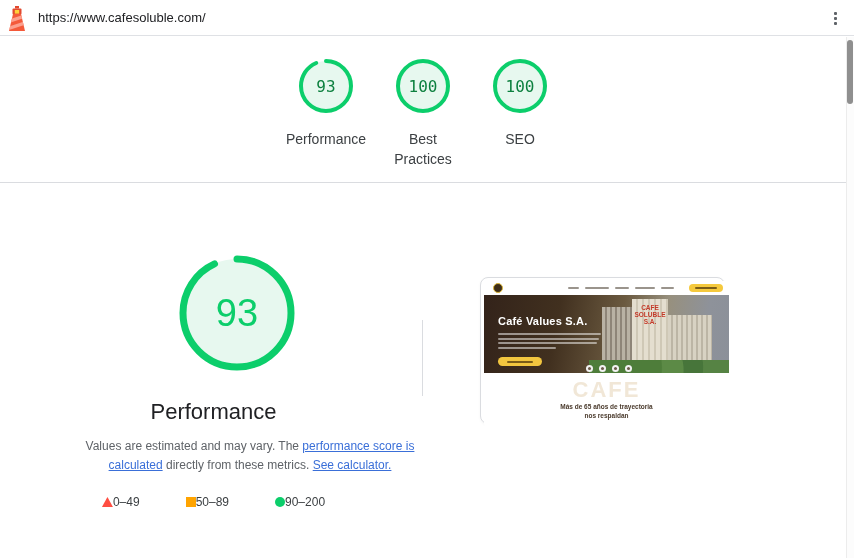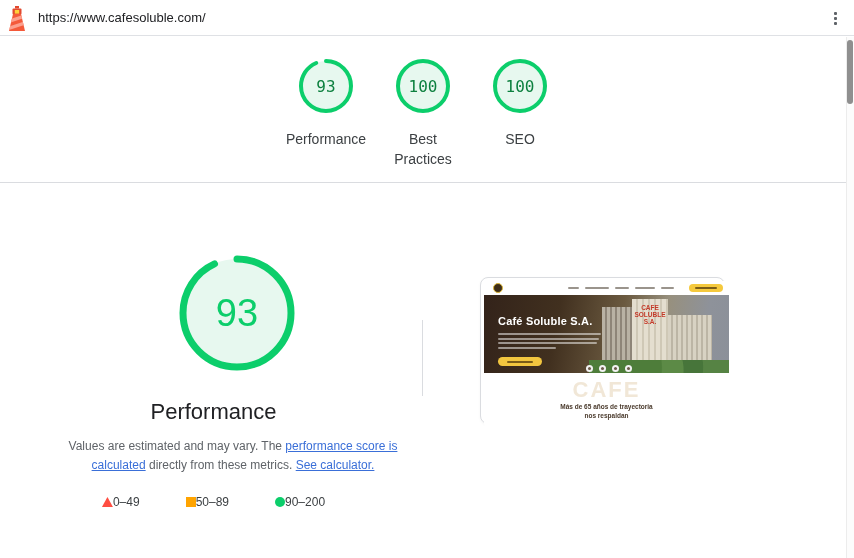--- a/index.html
+++ b/index.html
@@ -44,21 +44,21 @@
   
   .big-gauge { position:absolute; left:177px; top:253px; width:120px; height:120px; }
   .big-gauge svg { width:120px; height:120px; display:block; }
   .big-gauge .gauge-arc { stroke-width:7; }
   .big-gauge .gauge-num { font-family:"Liberation Sans", sans-serif; font-size:38px; }
   .perf-title {
     position:absolute; top:399px; left:0; width:427px; text-align:center;
     font-size:22px; font-weight:400; color:#202124;
   }
   .perf-desc {
-    position:absolute; top:437px; left:60px; width:346px;
+    position:absolute; top:437px; left:77px; width:346px;
     font-size:12px; line-height:1.58; color:#5f6368; text-align:center;
   }
   .perf-desc a { color:var(--link,#3a6fd8); text-decoration:underline; cursor:pointer; }
   .legend {
     position:absolute; top:495px; left:0; width:427px;
     display:flex; justify-content:center; gap:46px;
     font-size:12px; color:#3c4043;
   }
   .legend-item { display:flex; align-items:center; gap:0; }
   .sw { width:10px; height:10px; flex:0 0 auto; }
@@ -230,21 +230,21 @@
     </div>
     <div class="t-hero">
       <div class="t-towerA"></div>
       <div class="t-towerB">
         <div class="t-sign">CAFE
 SOLUBLE
 S.A.</div>
       </div>
       <div class="t-towerC"></div>
       <div class="t-trees"></div>
-      <div class="t-title">Café Soluble S.A.</div>
+      <div class="t-title">Café Values S.A.</div>
       <div class="t-para">
         <i style="width:103px"></i>
           <i style="width:101px"></i>
           <i style="width:99px"></i>
           <i style="width:58px"></i>
       </div>
       <div class="t-herobtn">
           <i></i>
         </div>
       <div class="t-dots">

